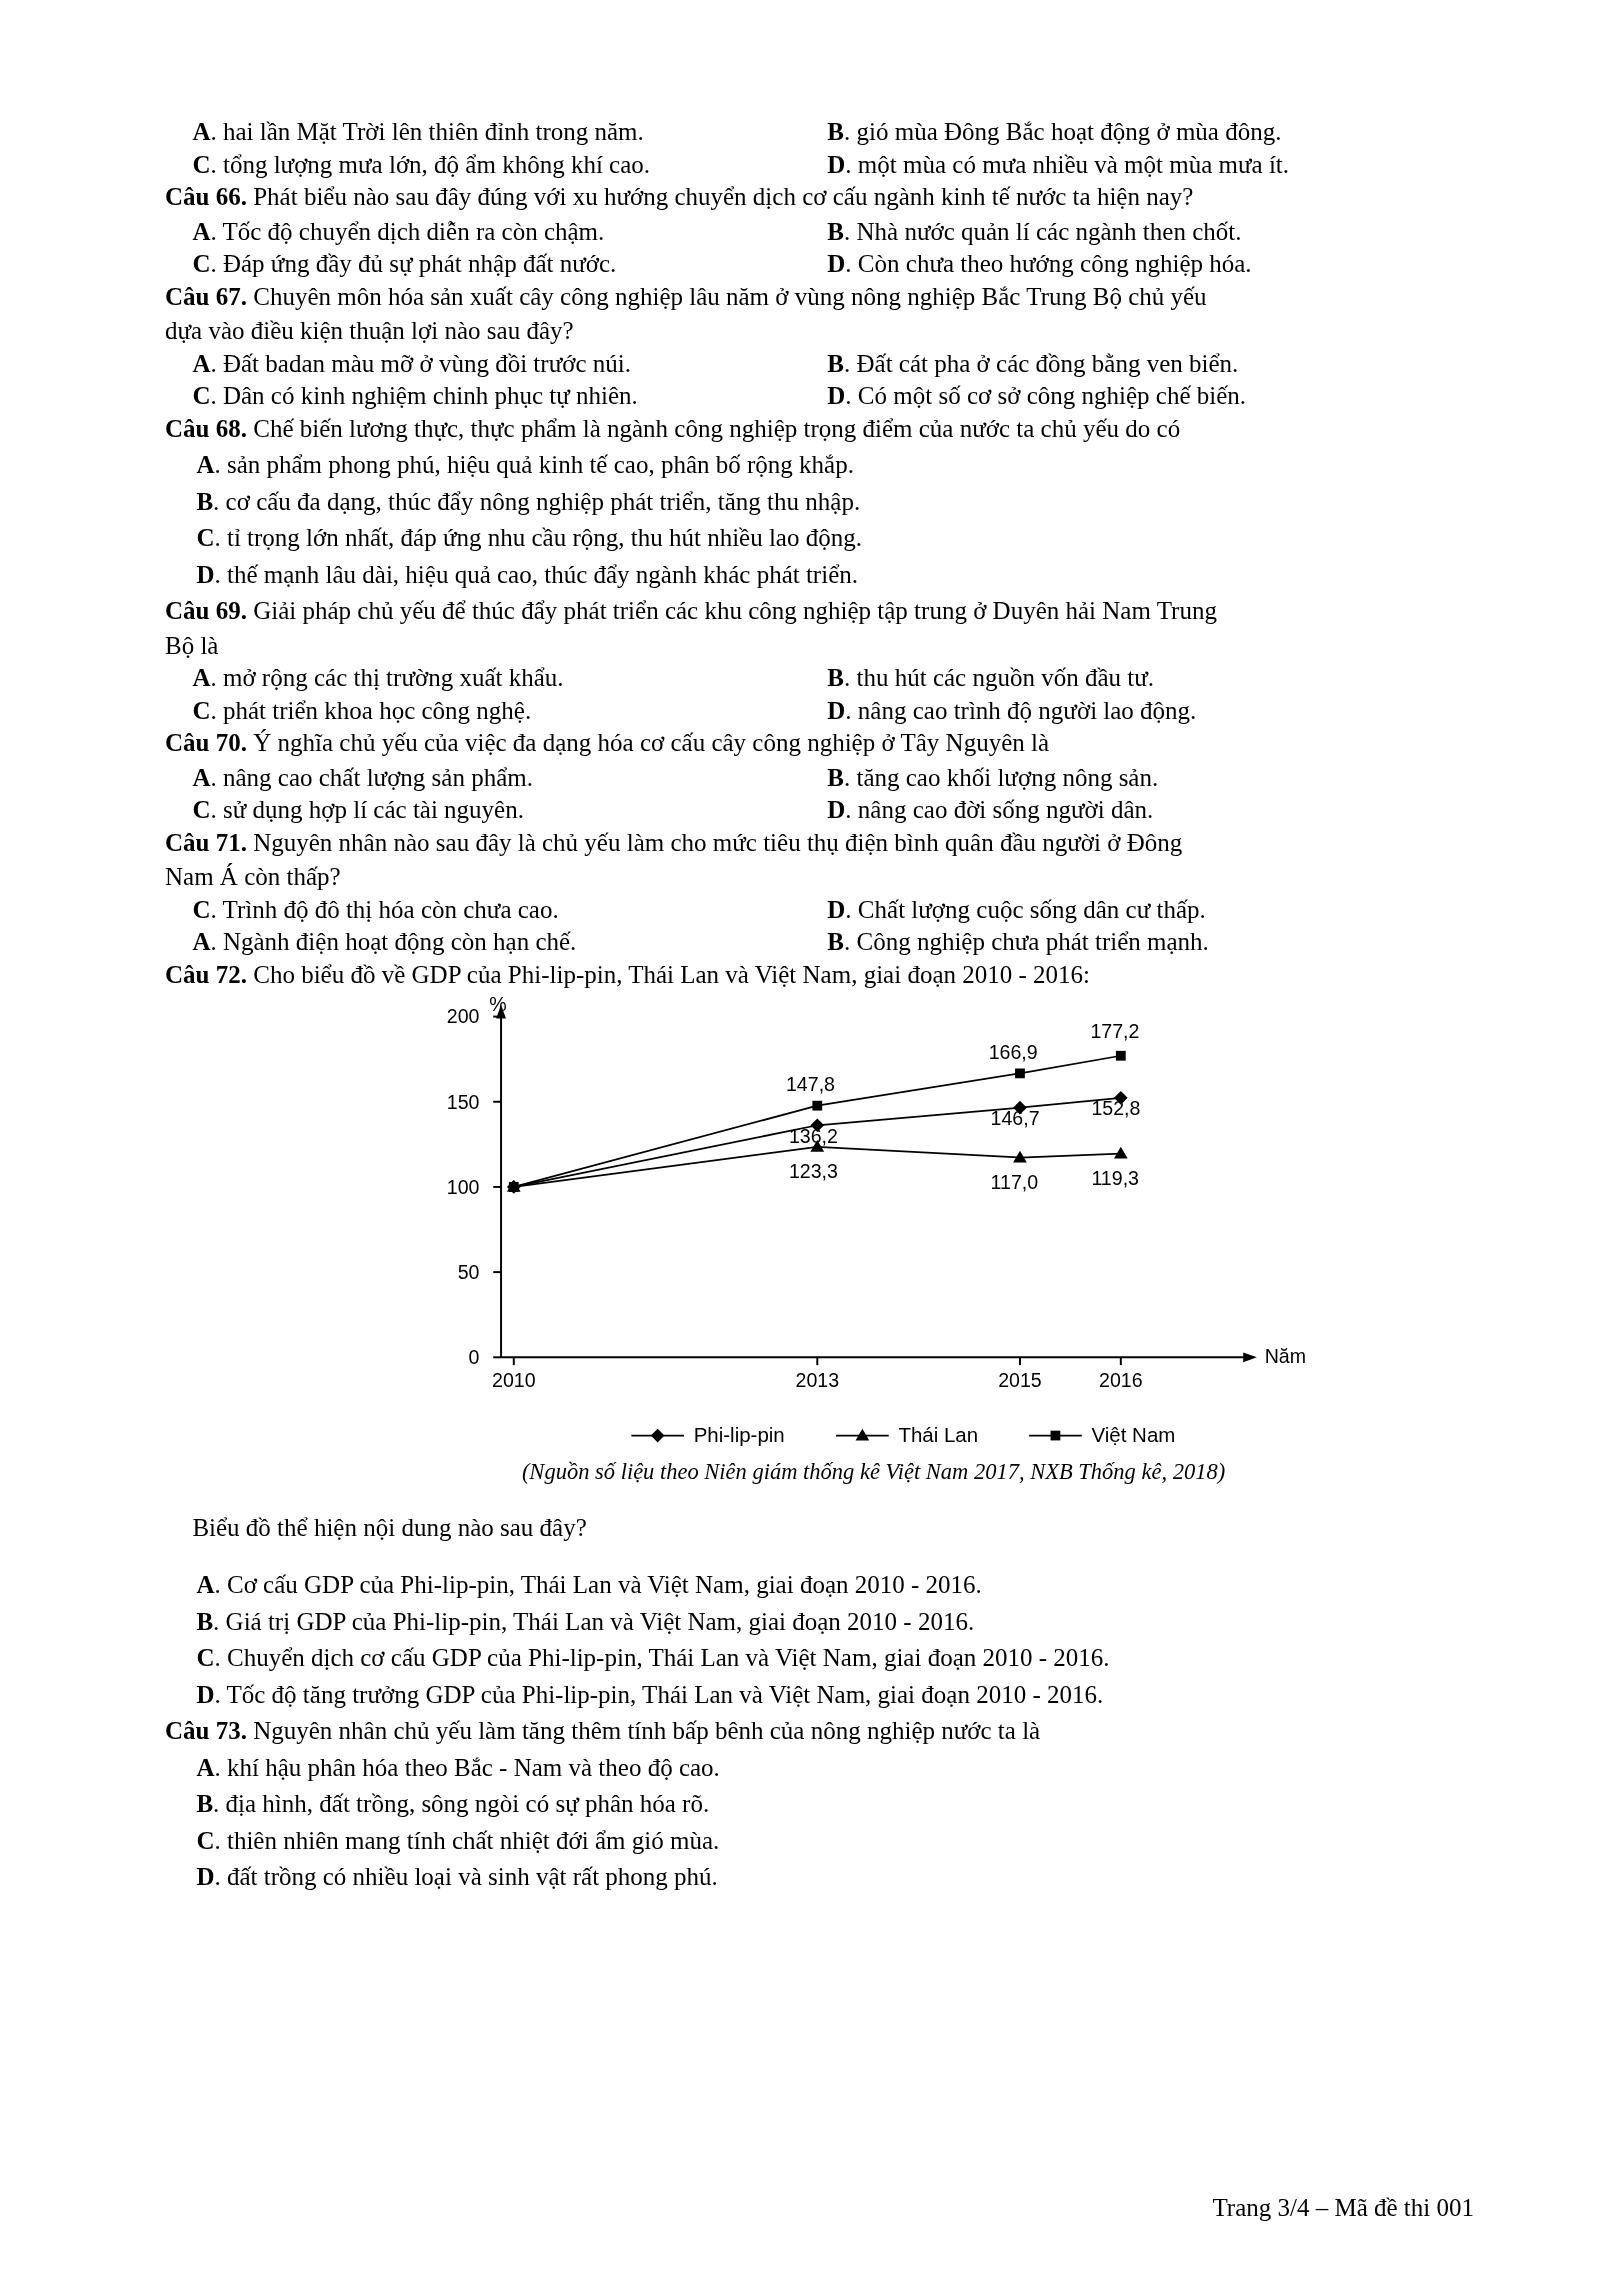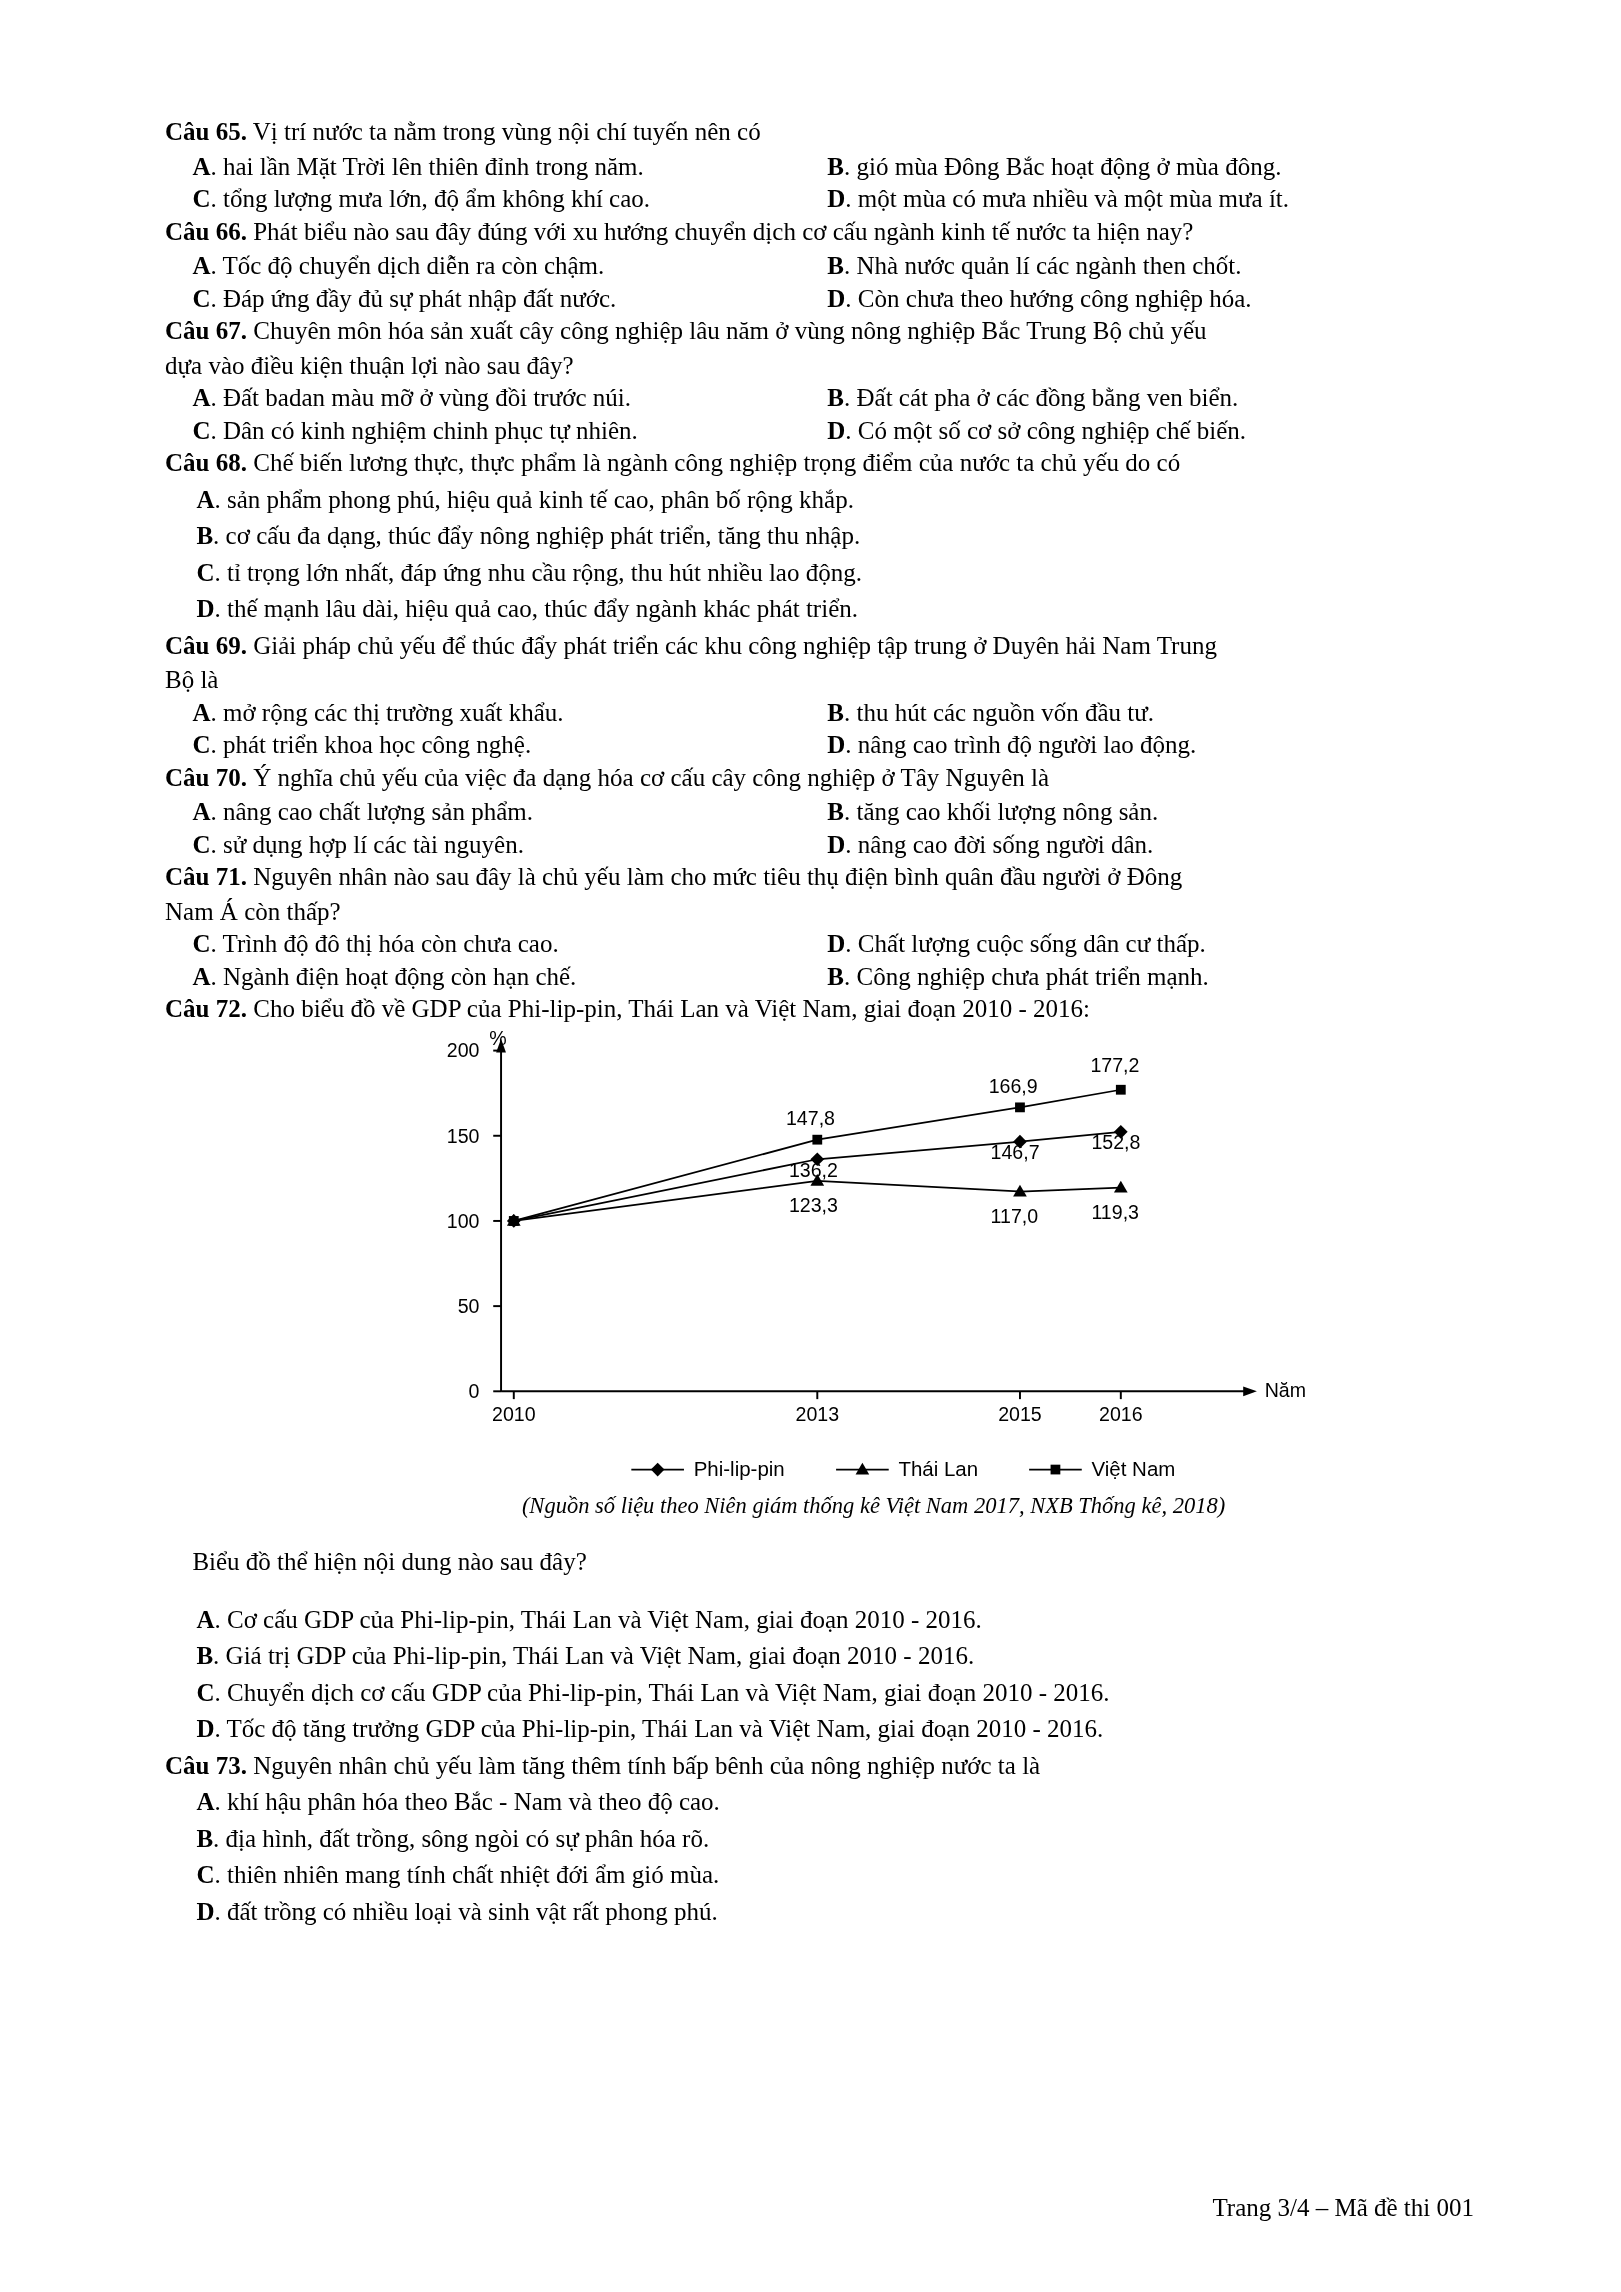--- a/index.html
+++ b/index.html
@@ -102,24 +102,20 @@
     font-size: 25px;
     line-height: 1.30;
   }
 </style>
 </head>
 <body>
 
 <div class="page">
 
   <div>
-    <p class="q q-head">
-      <span class="q-label">Câu 65.</span>
-      <span>Vị trí nước ta nằm trong vùng nội chí tuyến nên có</span>
-    </p>
     <div class="opt-row">
       <div class="opt-col"><span class="ol">A</span><span>. hai lần Mặt Trời lên thiên đỉnh trong năm.</span></div>
       <div class="opt-col second"><span class="ol">B</span><span>. gió mùa Đông Bắc hoạt động ở mùa đông.</span></div>
     </div>
     <div class="opt-row">
       <div class="opt-col"><span class="ol">C</span><span>. tổng lượng mưa lớn, độ ẩm không khí cao.</span></div>
       <div class="opt-col second"><span class="ol">D</span><span>. một mùa có mưa nhiều và một mùa mưa ít.</span></div>
     </div>
   </div>
 

